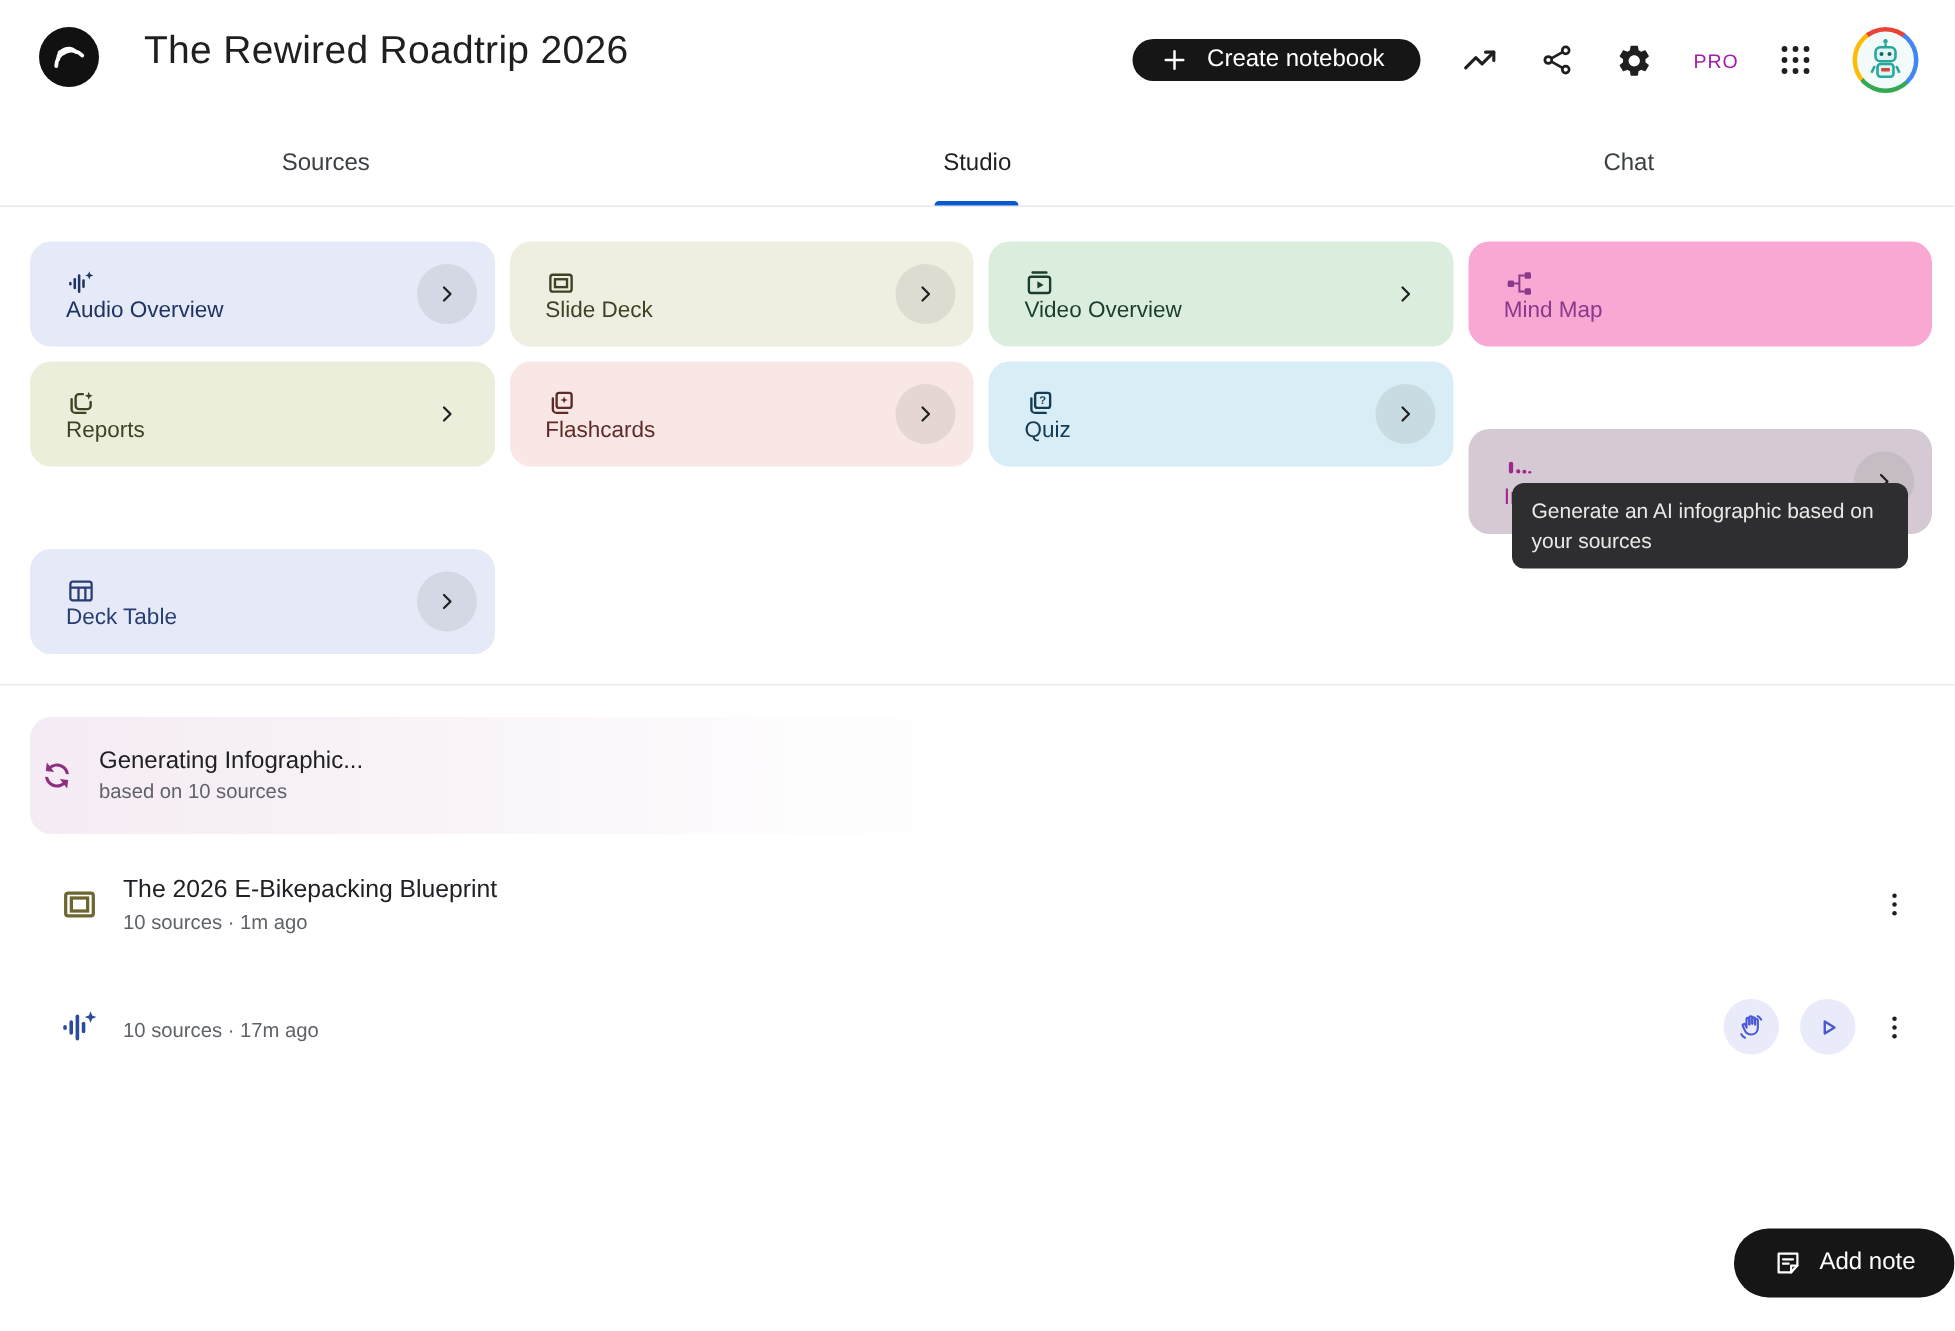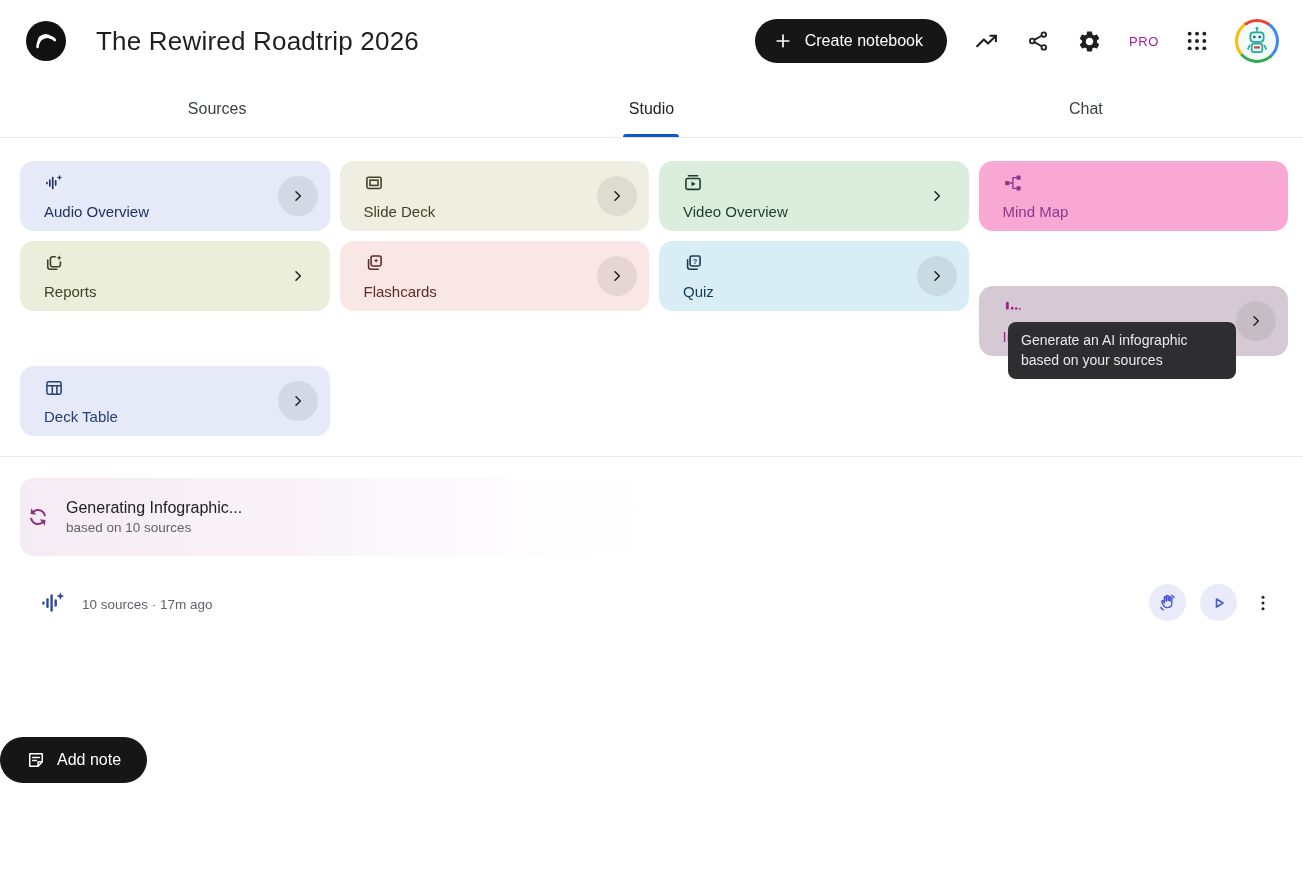--- a/index.html
+++ b/index.html
@@ -5,26 +5,26 @@
   * { box-sizing: border-box; }
   html,body { margin:0; padding:0; }
   body {
     width:1303px; height:887px; overflow:hidden; position:relative;
     background:#ffffff; color:#202124;
     font-family:"Liberation Sans", sans-serif;
   }
   svg { display:block; }
 
   
-  .header { display:flex; align-items:center; padding:18px 24px 16px 26px; height:80px; }
+  .header { display:flex; align-items:flex-start; padding:18px 24px 16px 26px; height:80px; }
   .logo { width:40px; height:40px; cursor:pointer; }
   .nb-title { font-size:26px; color:#1f1f1f; margin-left:30px; letter-spacing:.2px; cursor:text; }
   .header-right { margin-left:auto; display:flex; align-items:center; gap:27px; }
   .create-btn {
-    background:#161616; color:#fff; border:none; border-radius:24px; height:44px;
+    background:#161616; color:#fff; border:none; border-radius:24px; height:28px;
     padding:0 24px 0 18px; font-size:16px; font-family:inherit;
     display:flex; align-items:center; gap:12px; cursor:pointer;
   }
   .icon-btn { background:none; border:none; padding:0; color:#1f1f1f; cursor:pointer; display:flex; }
   .pro-badge { font-size:13px; color:#a21caf; letter-spacing:.6px; }
   .avatar {
     width:44px; height:44px; border-radius:50%; position:relative; cursor:pointer;
     background:conic-gradient(#EA4335 0 10%, #4285F4 10% 38%, #34A853 38% 64%, #FBBC05 64% 90%, #EA4335 90% 100%);
   }
   .avatar-inner {
@@ -45,21 +45,21 @@
   }
 
   
   .tools {
     display:grid; grid-template-columns:repeat(4, 1fr); gap:10px;
     padding:23px 15px 0 20px;
   }
   .tool {
     height:70px; border-radius:14px; position:relative; cursor:pointer;
     padding:12px 56px 12px 24px;
-    display:flex; flex-direction:column; justify-content:space-between;
+    display:flex; flex-direction:column; justify-content:center;
   }
   .tool .tlabel { font-size:15px; font-weight:500; line-height:1; }
   .tool .ticon { height:20px; }
   .chev {
     position:absolute; right:12px; top:50%; transform:translateY(-50%);
     width:40px; height:40px; border-radius:50%; color:#1f1f1f;
     display:flex; align-items:center; justify-content:center; background:transparent;
     border:none; cursor:pointer;
   }
   .chev.circle { background:rgba(68,64,60,.10); }
@@ -83,30 +83,30 @@
   .art-title { font-size:16.5px; color:#202124; }
   .art-meta { font-size:13.5px; color:#5f6368; margin-top:4px; }
   .art-actions { margin-left:auto; display:flex; align-items:center; gap:14px; }
   .circle-btn {
     width:37px; height:37px; border-radius:50%; border:none; cursor:pointer;
     background:#E9EBFB; color:#4A58D8; display:flex; align-items:center; justify-content:center;
   }
   .dots-btn { background:none; border:none; padding:0; color:#1f1f1f; cursor:pointer; width:24px; display:flex; justify-content:center; }
 
   
-  .addnote-wrap { display:flex; justify-content:flex-start; margin-top:100px; }
+  .addnote-wrap { display:flex; justify-content:flex-end; margin-top:100px; }
   .addnote {
     background:#161616; color:#fff; border:none; border-radius:24px; height:46px;
     padding:0 26px; font-size:16px; font-family:inherit; cursor:pointer;
     display:flex; align-items:center; gap:11px;
   }
 
   
   .tooltip {
-    position:absolute; left:1008px; top:322px; width:228px;
+    position:absolute; left:1008px; top:322px; width:264px;
     background:#2E2E31; color:#E9E9E9; font-size:14px; line-height:20px;
     padding:8px 13px 9px; border-radius:8px; pointer-events:none;
   }
 </style>
 </head>
 <body>
 
 <div class="header">
   <div class="logo">
     <svg viewBox="0 0 40 40" width="40" height="40">
@@ -352,20 +352,41 @@
     </svg>
   </span>
   <div>
     <div class="gen-title">Generating Infographic...</div>
     <div class="gen-sub">based on 10 sources</div>
   </div>
 </div>
 
 <div class="artifacts">
 
+  <div class="art-row">
+    <span class="art-icon" style="color: rgb(110, 102, 48);">
+      <svg viewBox="0 0 24 24" width="26" height="26" fill="none" stroke="currentColor" stroke-width="2">
+        <rect x="3.5" y="5" width="17" height="14" rx="1.5"></rect>
+        <rect x="7" y="8" width="10" height="8"></rect>
+      </svg>
+    </span>
+    <div>
+      <div class="art-title">The 2026 E-Bikepacking Blueprint</div>
+      <div class="art-meta">10 sources · 1m ago</div>
+    </div>
+    <div class="art-actions">
+      <button class="dots-btn">
+        <svg viewBox="0 0 24 24" width="20" height="20" fill="currentColor">
+          <circle cx="12" cy="5" r="1.8"></circle>
+            <circle cx="12" cy="12" r="1.8"></circle>
+            <circle cx="12" cy="19" r="1.8"></circle>
+        </svg>
+      </button>
+    </div>
+  </div>
 
   <div class="art-row">
     <span class="art-icon" style="color: rgb(42, 75, 155);">
       <svg viewBox="0 0 24 24" width="26" height="26" fill="currentColor">
         <rect x="2" y="10.5" width="2.2" height="3" rx="1.1"></rect>
           <rect x="5.8" y="7.5" width="2.2" height="9" rx="1.1"></rect>
         <rect x="9.6" y="4" width="2.2" height="16" rx="1.1"></rect>
           <rect x="13.4" y="8.5" width="2.2" height="7" rx="1.1"></rect>
         <path d="M18.8 2l1 2.6 2.6 1-2.6 1-1 2.6-1-2.6-2.6-1 2.6-1z"></path>
       </svg>

